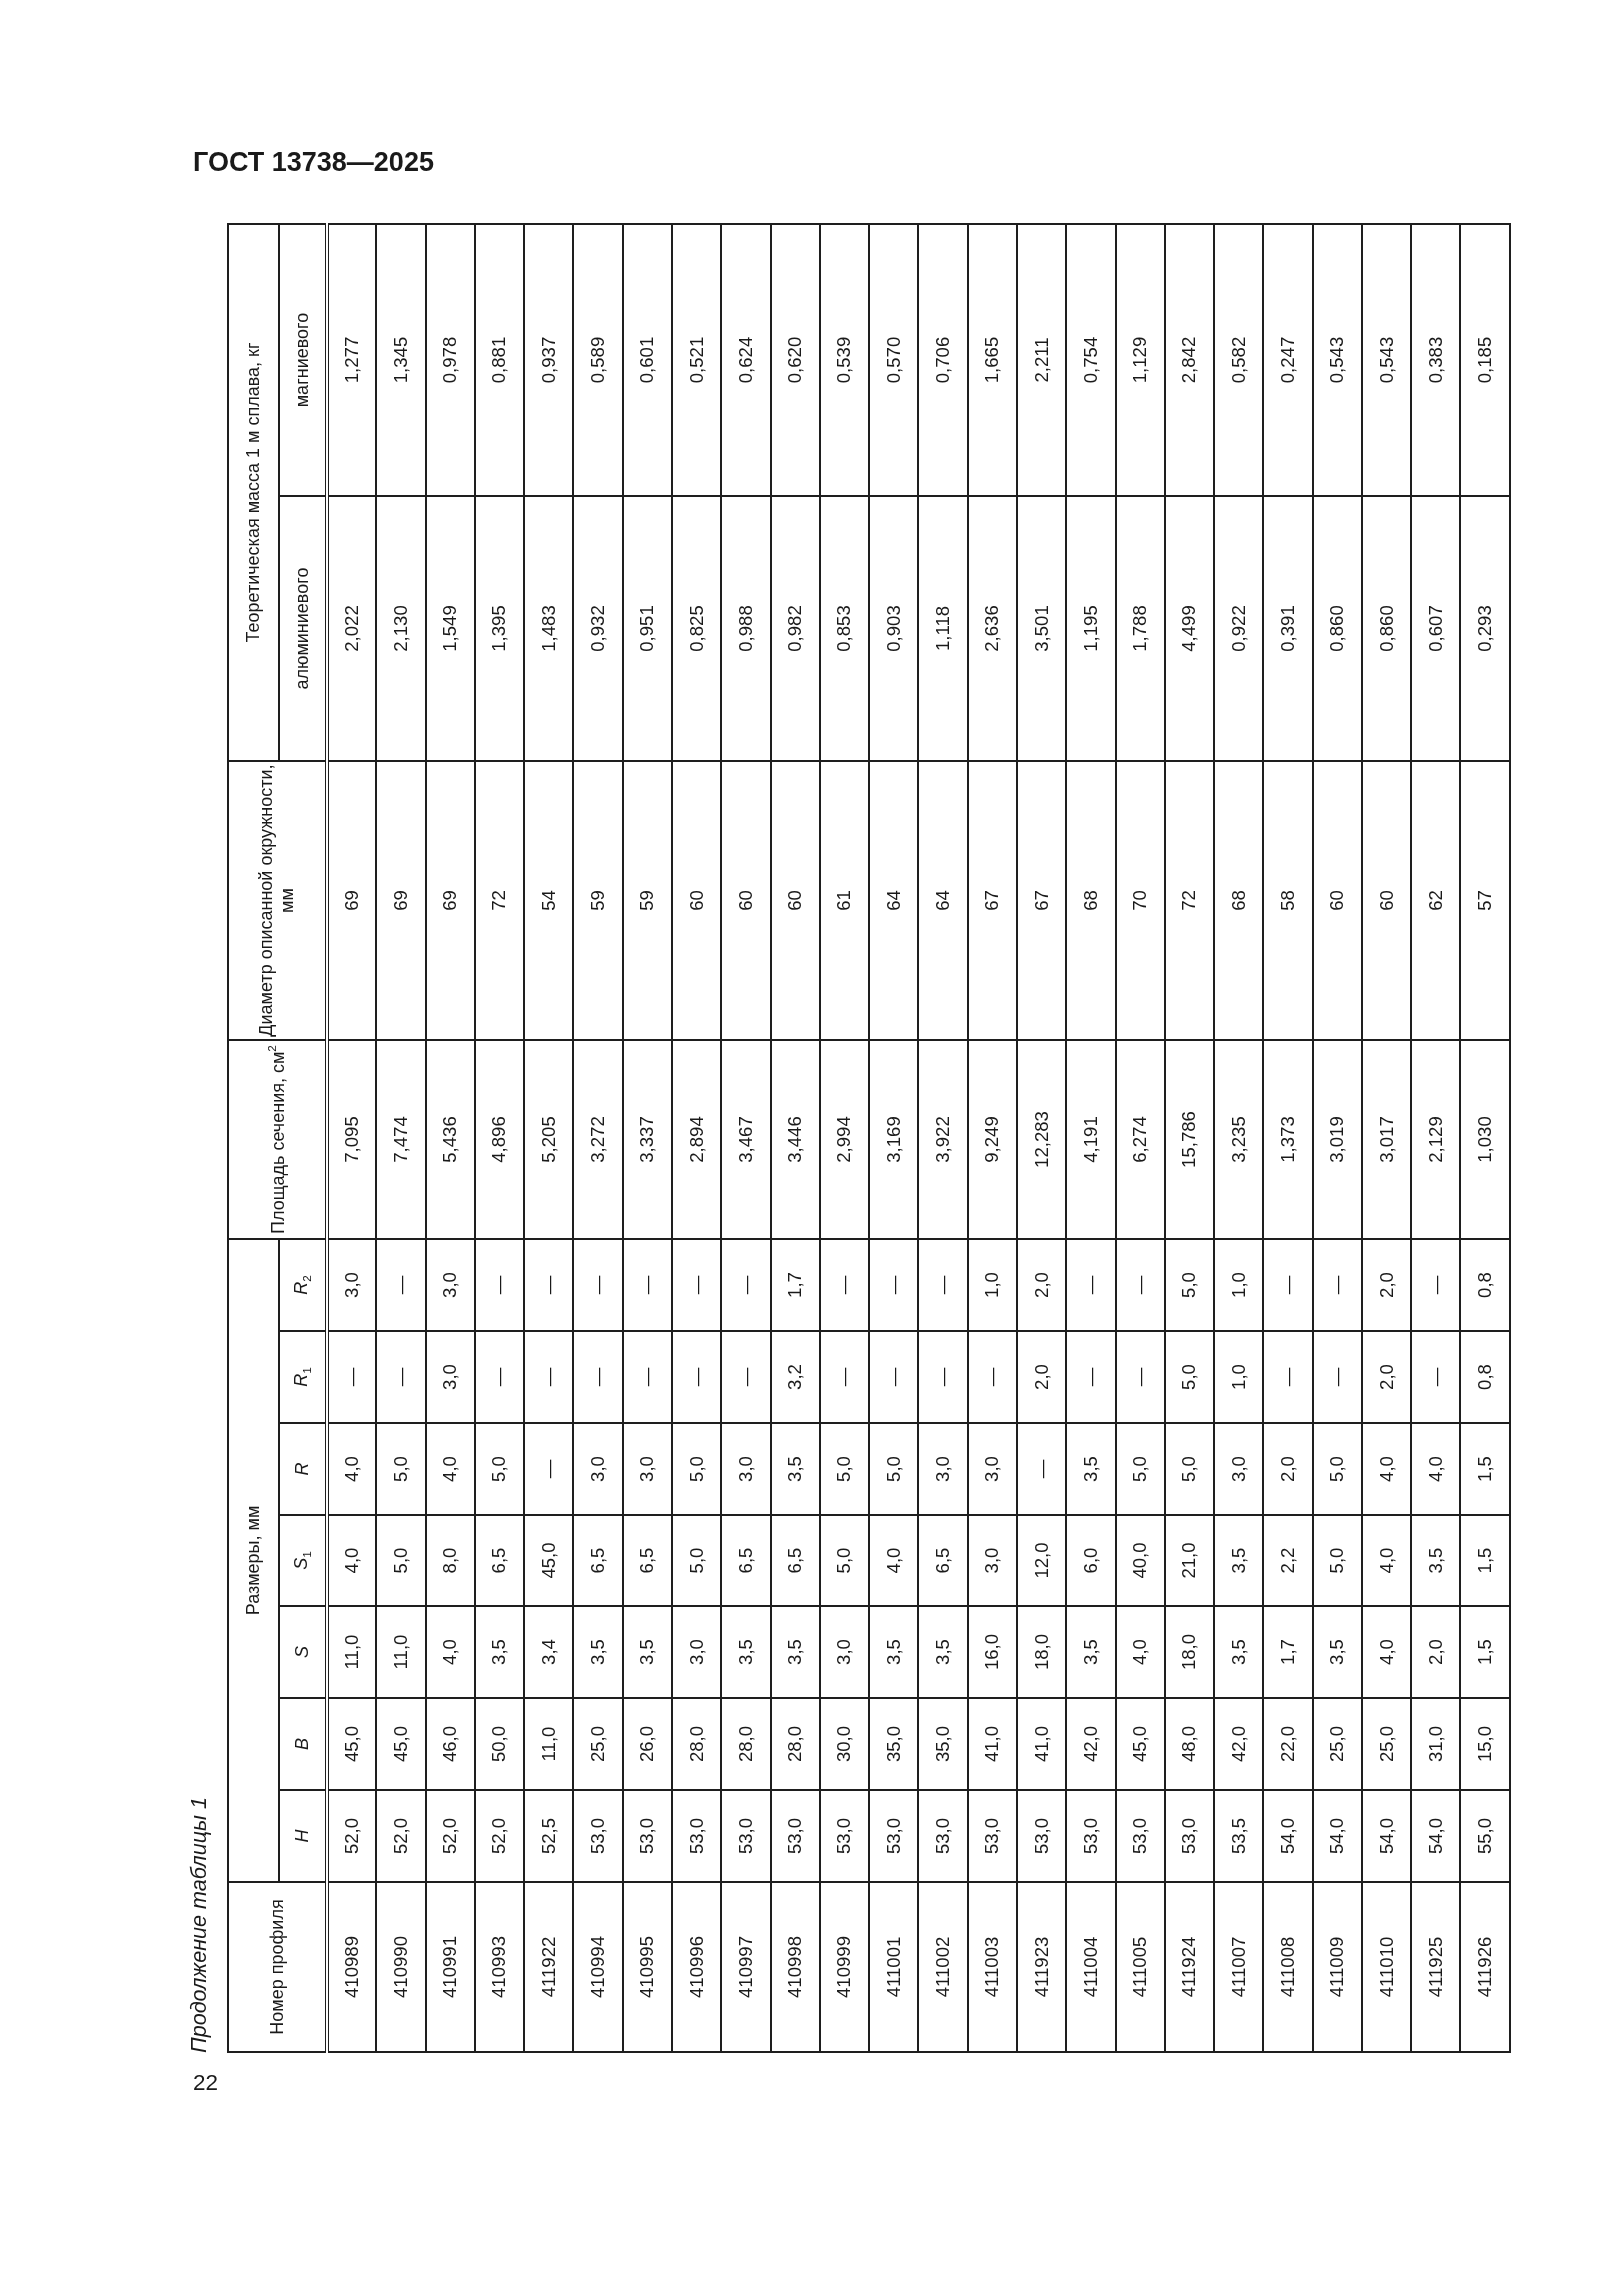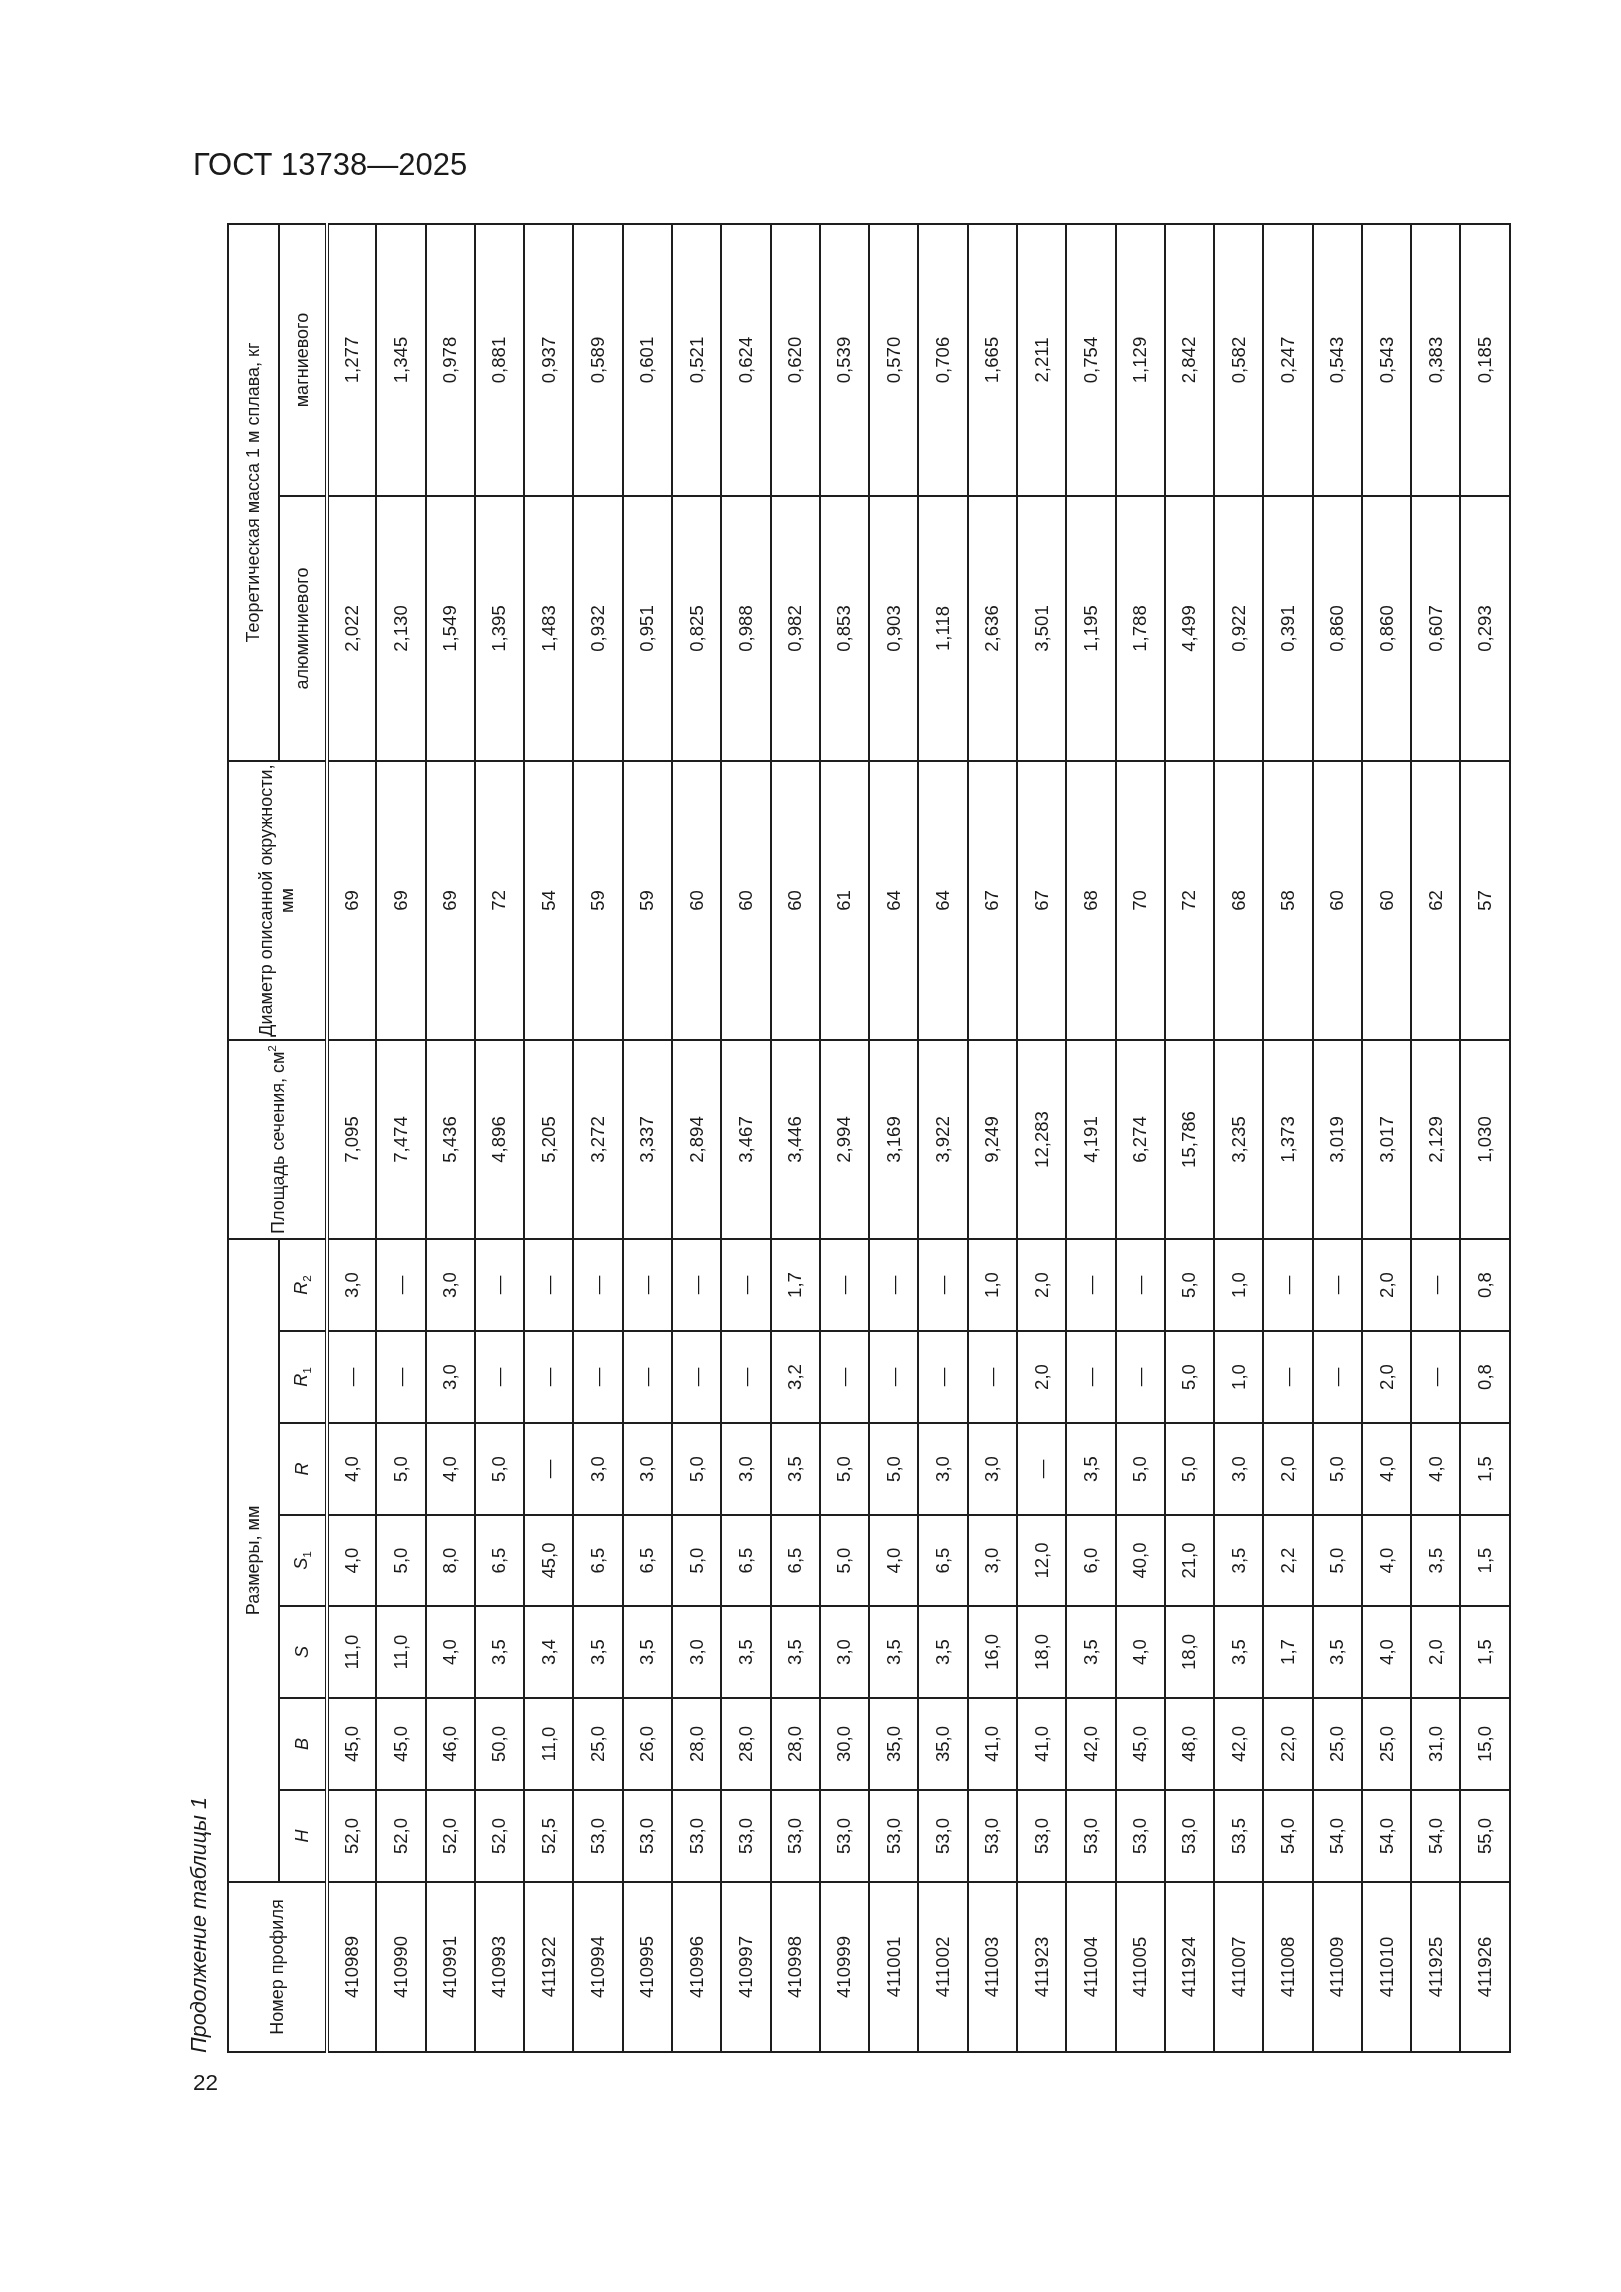--- a/index.html
+++ b/index.html
@@ -2,21 +2,21 @@
 <html><head>
 <meta charset="utf-8">
 <style>
   html, body { margin: 0; padding: 0; }
   body {
     width: 1621px; height: 2293px; background: #ffffff; position: relative; overflow: hidden;
     font-family: "Liberation Sans", sans-serif; color: #1a1a1a;
   }
   .doc-header {
     position: absolute; left: 193px; top: 147px;
-    font-family: "Liberation Sans", sans-serif; font-weight: normal; font-size: 31px; color: #1a1a1a;
+    font-family: "Liberation Sans", sans-serif; font-weight: bold; font-size: 27px; color: #1a1a1a;
   }
   .page-number {
     position: absolute; left: 193px; top: 2070px; font-size: 22.5px; color: #1a1a1a;
   }
   .caption-wrap {
     position: absolute; left: 186px; top: 2053px;
     transform-origin: 0 0; transform: rotate(-90deg);
     font-style: italic; font-size: 21.6px; white-space: nowrap; color: #1a1a1a;
   }
   

